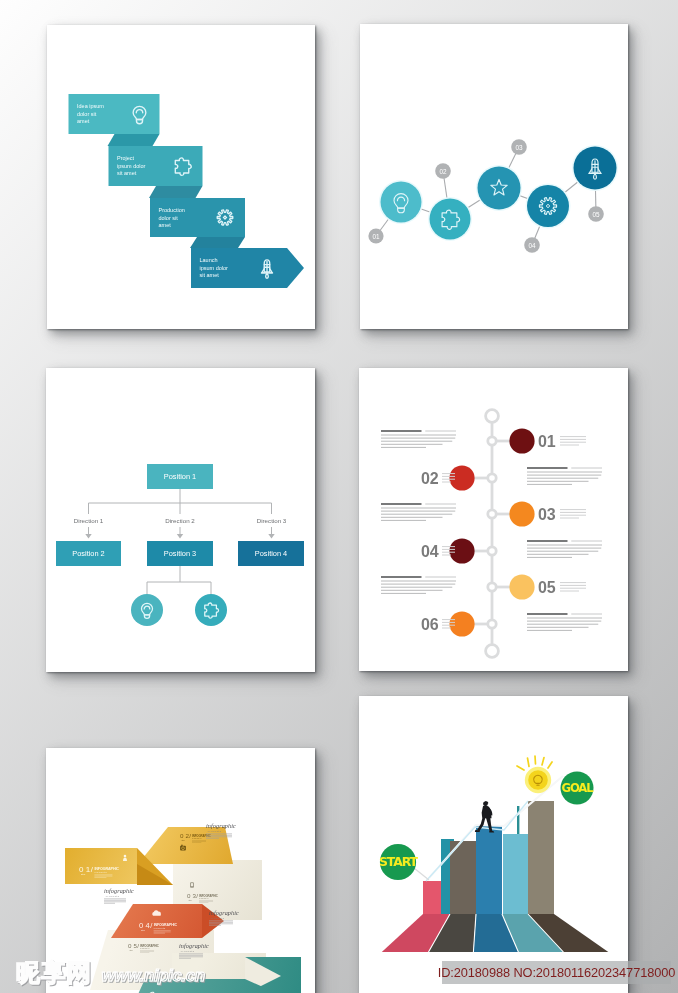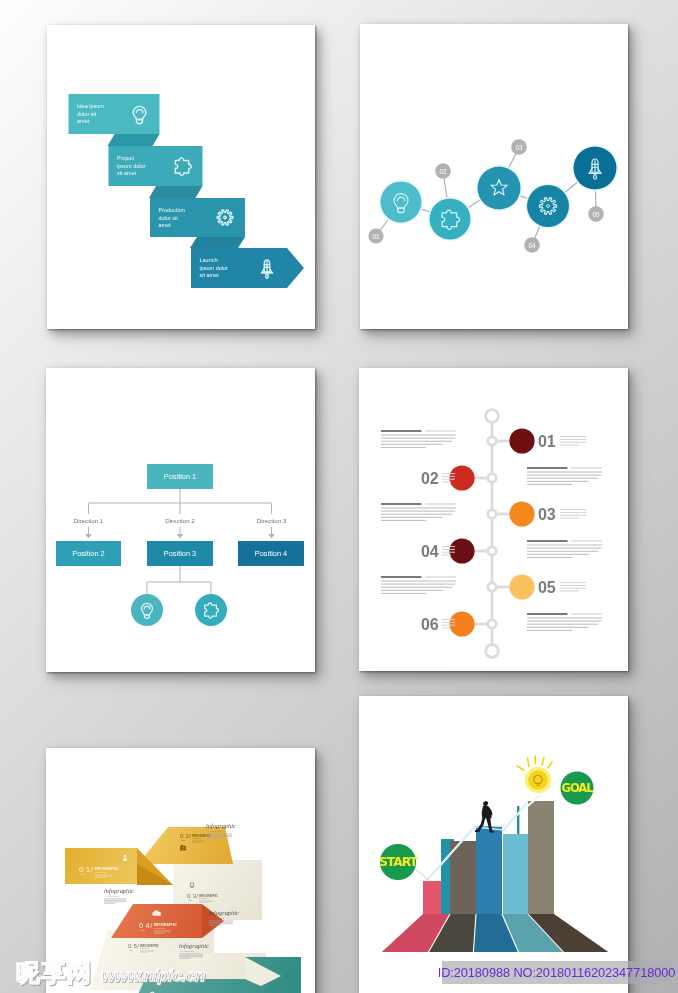--- a/index.html
+++ b/index.html
@@ -21,21 +21,21 @@
   
   #wm{position:absolute;left:16px;top:961px;height:23px;display:flex;align-items:flex-end;}
   #wm .cn{font-family:"DejaVu Sans",sans-serif;font-weight:bold;font-size:24px;
     color:transparent;-webkit-text-stroke:1.5px #fdfdfd;letter-spacing:1.5px;line-height:21px;
     filter:drop-shadow(1px 1px 0 rgba(150,152,155,.85));}
   #wm .site{font-family:Liberation Sans, sans-serif;font-style:italic;font-weight:bold;
     font-size:17px;color:transparent;-webkit-text-stroke:1.25px #fdfdfd;margin-left:9px;
     letter-spacing:-.4px;line-height:17px;filter:drop-shadow(1px 1px 0 rgba(155,157,160,.85));}
   #idbar{position:absolute;left:442px;top:961px;width:229px;height:23px;
     background:rgba(170,172,174,.70);display:flex;align-items:center;justify-content:center;}
-  #idbar span{font-size:12.8px;color:#6d28d9;white-space:nowrap;letter-spacing:-.1px;
+  #idbar span{font-size:12.8px;color:#7f1d1d;white-space:nowrap;letter-spacing:-.1px;
     font-family:"Liberation Sans",sans-serif;}
 </style>
 </head>
 <body>
 
 <div id="page">
   <div class="bg"></div>
 
   <div class="card" id="card1" style="left:47px;top:25px;width:268px;height:304px;">
     <svg viewBox="0 0 268 304" width="268" height="304">

